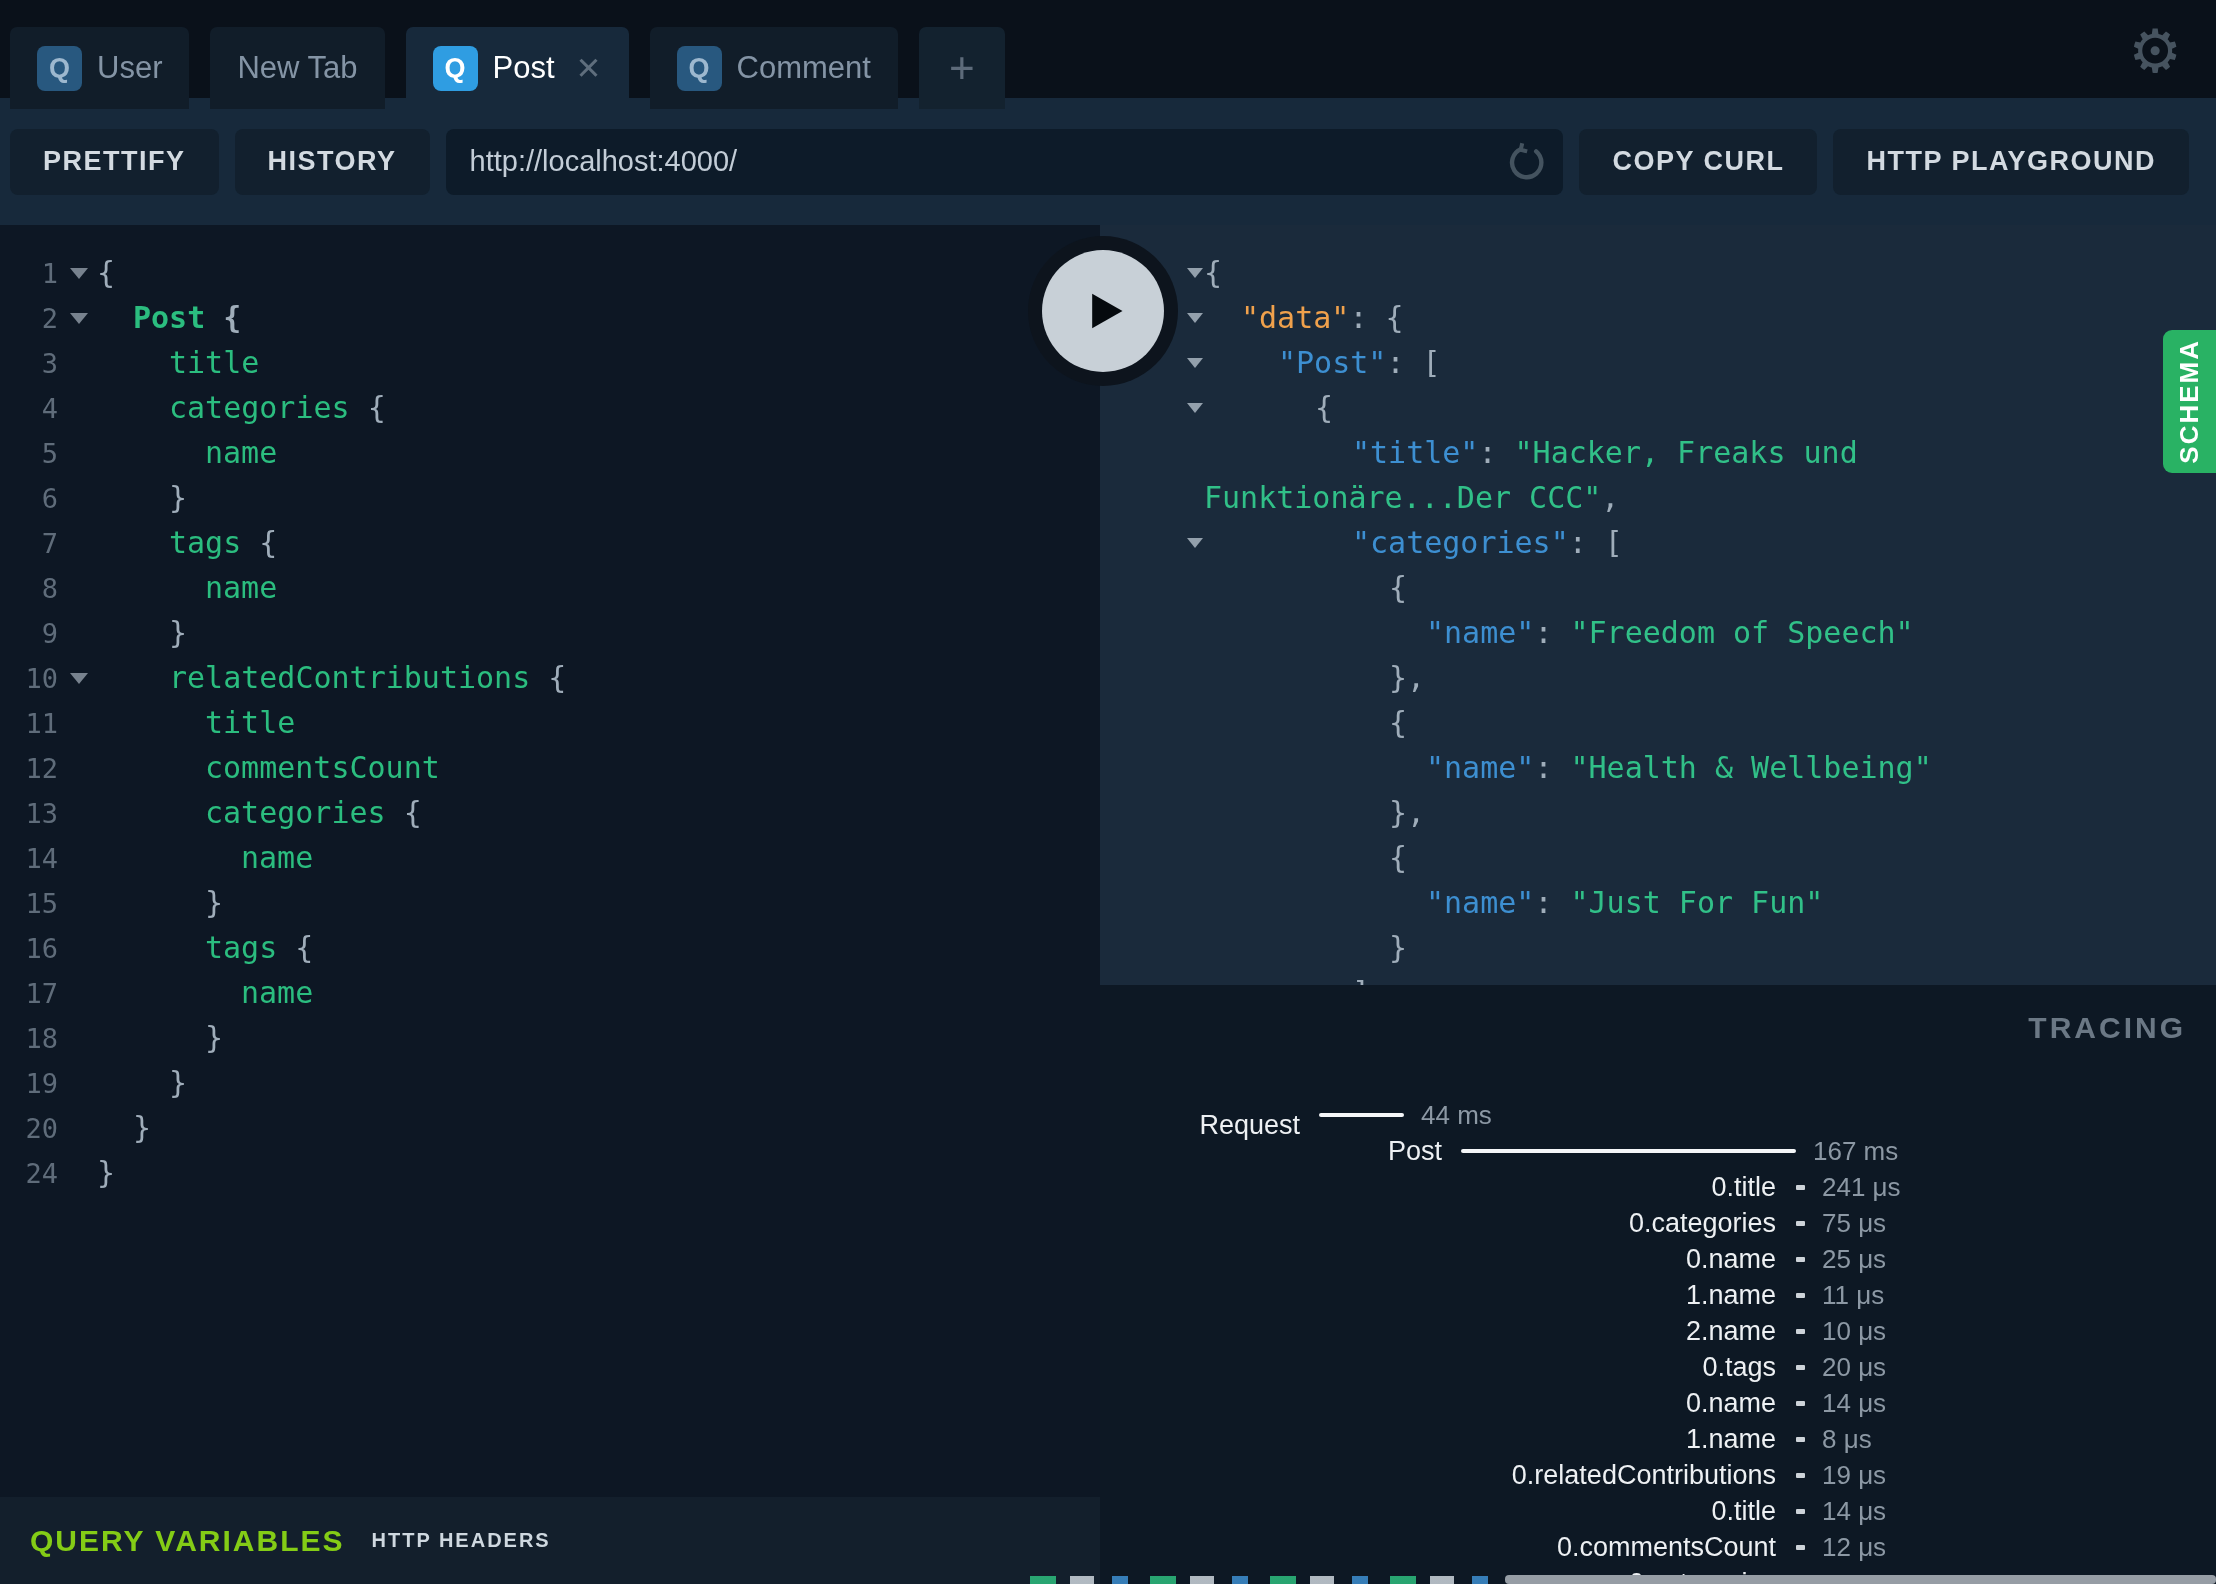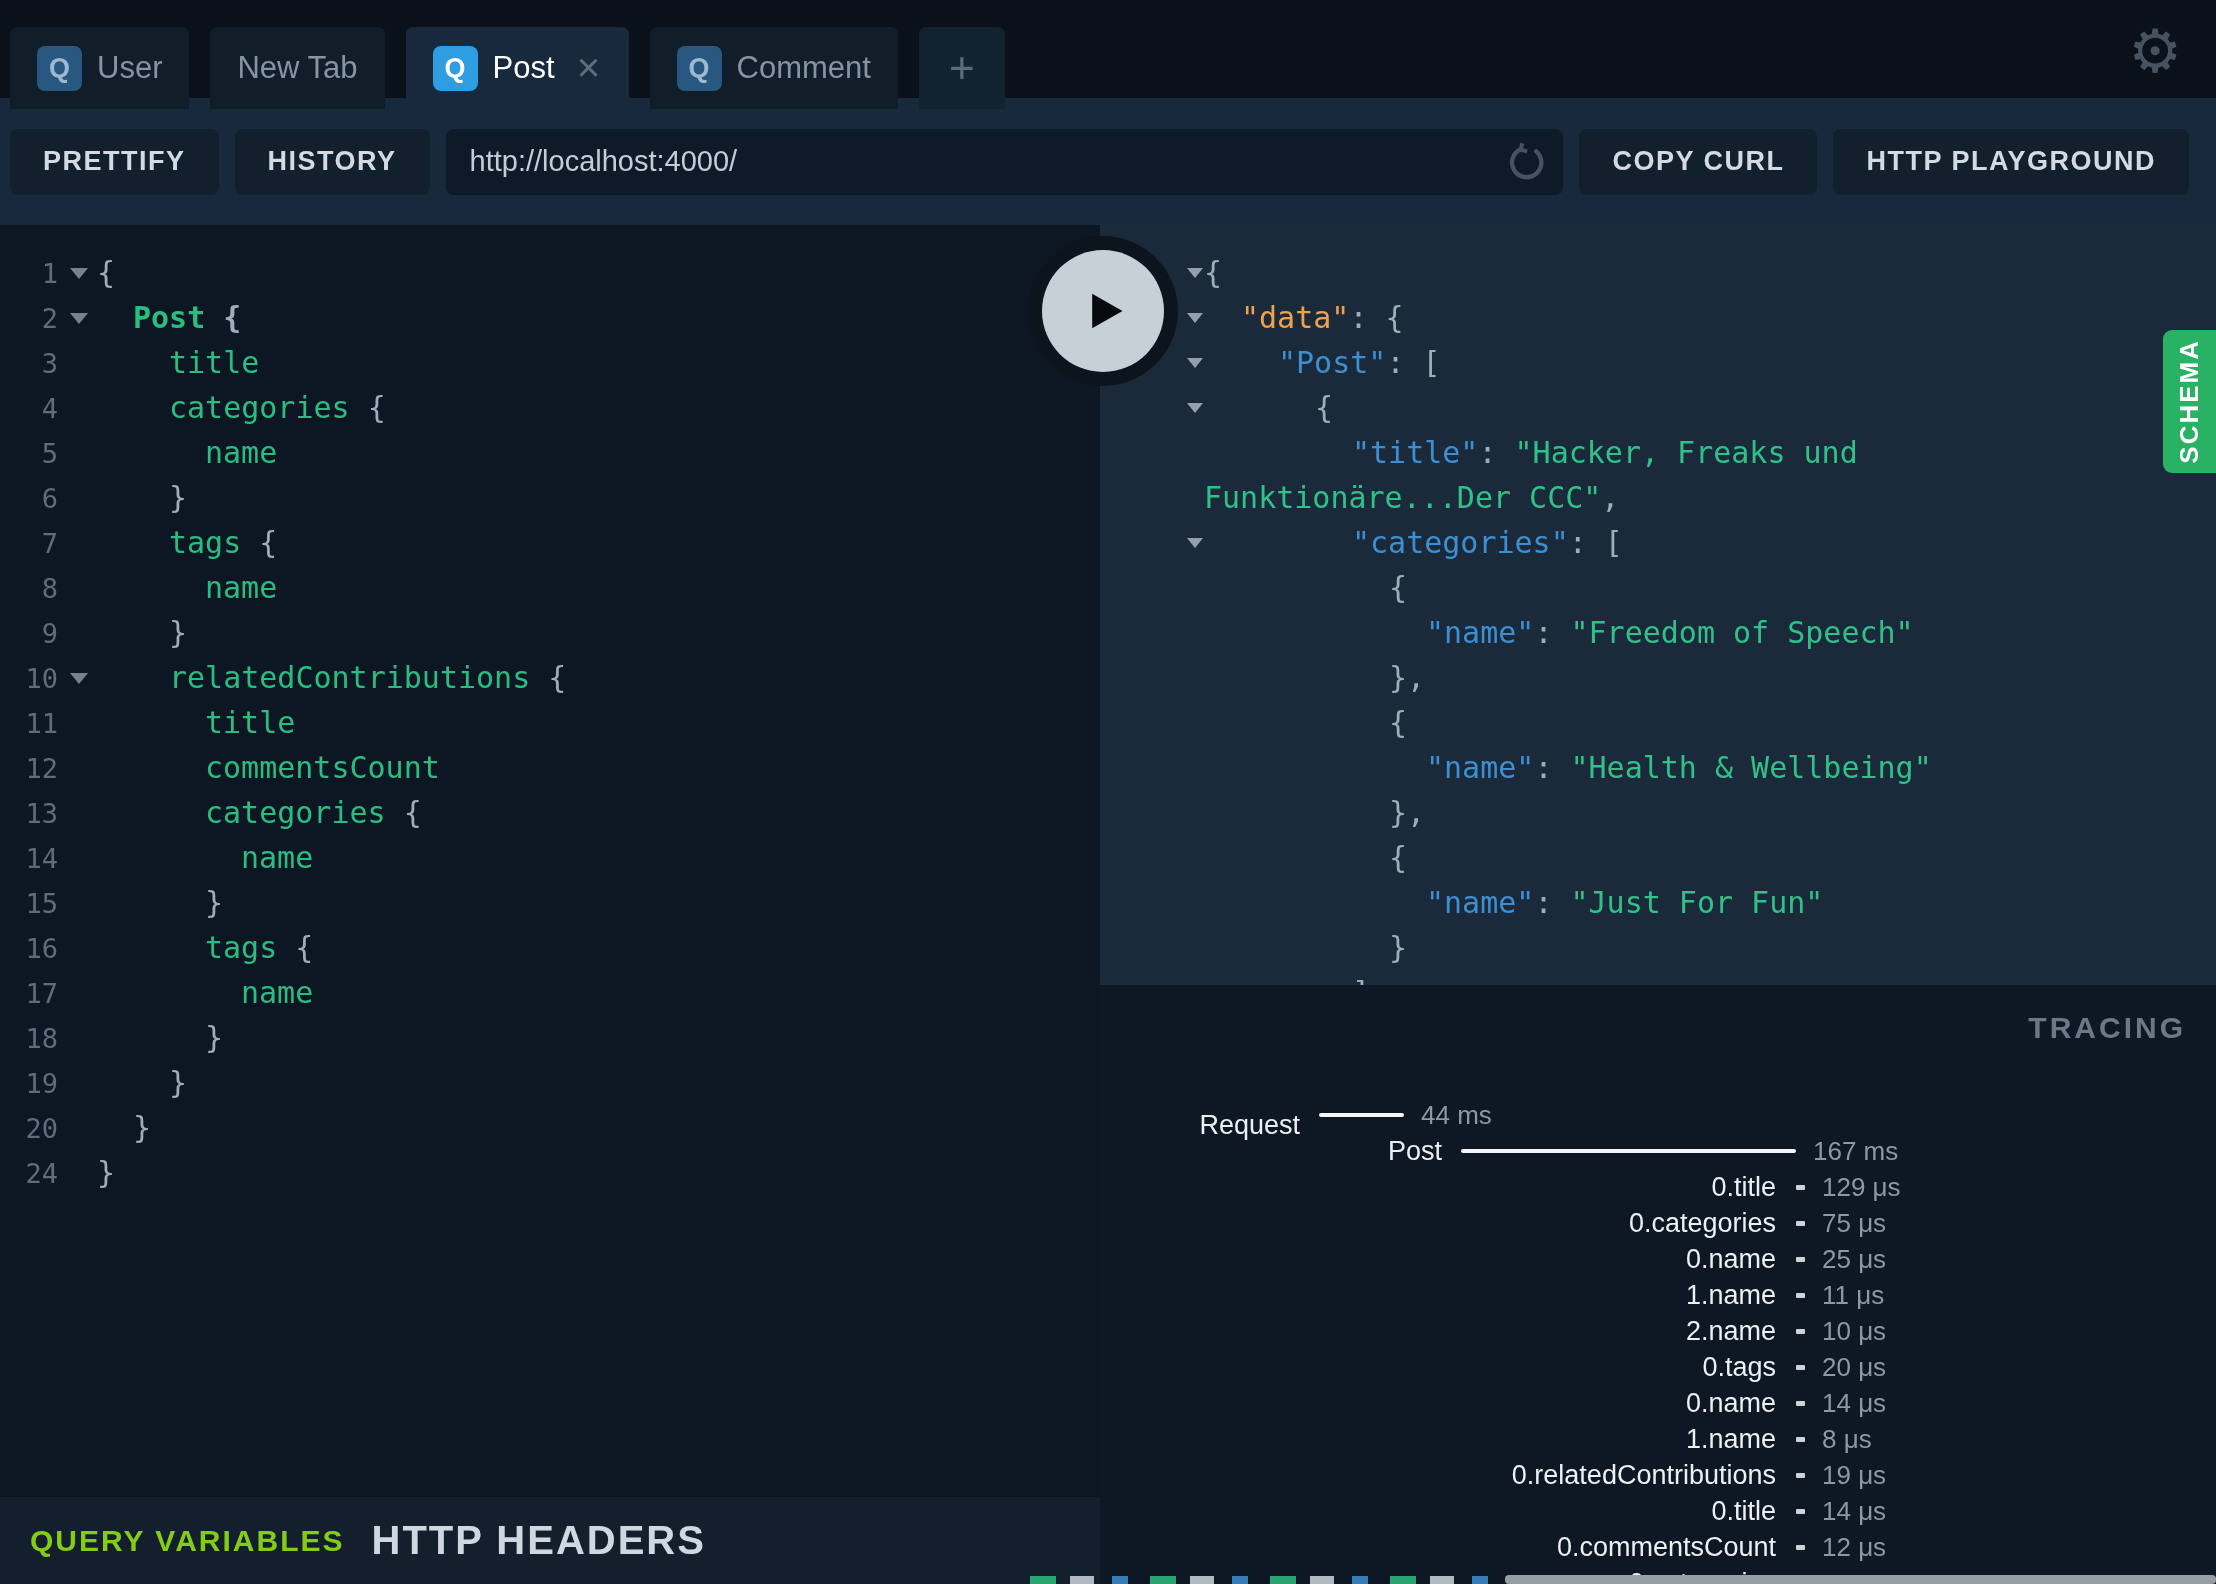--- a/index.html
+++ b/index.html
@@ -32,21 +32,21 @@
         font-family:"Liberation Sans",sans-serif;}
   .reload{position:absolute;right:14px;top:11px;width:44px;height:44px;cursor:pointer;}
 
   
   .main{position:absolute;left:0;top:225px;right:0;bottom:0;}
   .editor-pane{position:absolute;left:0;top:0;width:1100px;bottom:0;background:#0d1724;overflow:hidden;}
   .editor-scroll{position:absolute;left:0;top:0;width:100%;height:1272px;padding-top:25px;box-sizing:border-box;overflow:hidden;}
   .footer-bar{position:absolute;left:0;bottom:0;width:1100px;height:87px;background:#131f2c;
               display:flex;align-items:center;padding-left:30px;box-sizing:border-box;gap:27px;}
   .footer-bar .dim{color:#84cc16;font-size:30px;font-weight:bold;letter-spacing:2px;cursor:pointer;}
-  .footer-bar .lit{color:#cfd8e0;font-size:40px;font-weight:bold;letter-spacing:2px;cursor:pointer;}
+  .footer-bar .lit{color:#cfd8e0;font-size:20px;font-weight:bold;letter-spacing:2px;cursor:pointer;}
 
   .response-pane{position:absolute;left:1100px;top:0;right:0;height:760px;background:#1a2a3b;
                  overflow:hidden;padding-top:25px;box-sizing:border-box;}
   .tracing-pane{position:absolute;left:1100px;top:760px;right:0;bottom:0;background:#0d1824;overflow:hidden;}
 
   
   .eline,.rline{position:relative;height:45px;line-height:45px;white-space:pre;
         font-family:"DejaVu Sans Mono",monospace;font-size:30px;}
   .lnum{display:inline-block;width:58px;text-align:right;color:#5f6c7a;font-size:27px;}
   .earrow{position:absolute;left:70px;top:18px;width:0;height:0;
@@ -191,21 +191,21 @@
             <span class="tdur">44 ms</span>
           </div>
           <div class="trow">
             <span class="tlabel" style="width: 342px;">Post</span>
             <span class="tbar" style="width: 335px;"></span>
             <span class="tdur">167 ms</span>
           </div>
           <div class="trow">
             <span class="tlabel">0.title</span>
             <span class="tdash"></span>
-            <span class="tdur">129 μs</span>
+            <span class="tdur">241 μs</span>
           </div>
           <div class="trow">
             <span class="tlabel">0.categories</span>
             <span class="tdash"></span>
             <span class="tdur">75 μs</span>
           </div>
           <div class="trow">
             <span class="tlabel">0.name</span>
             <span class="tdash"></span>
             <span class="tdur">25 μs</span>

